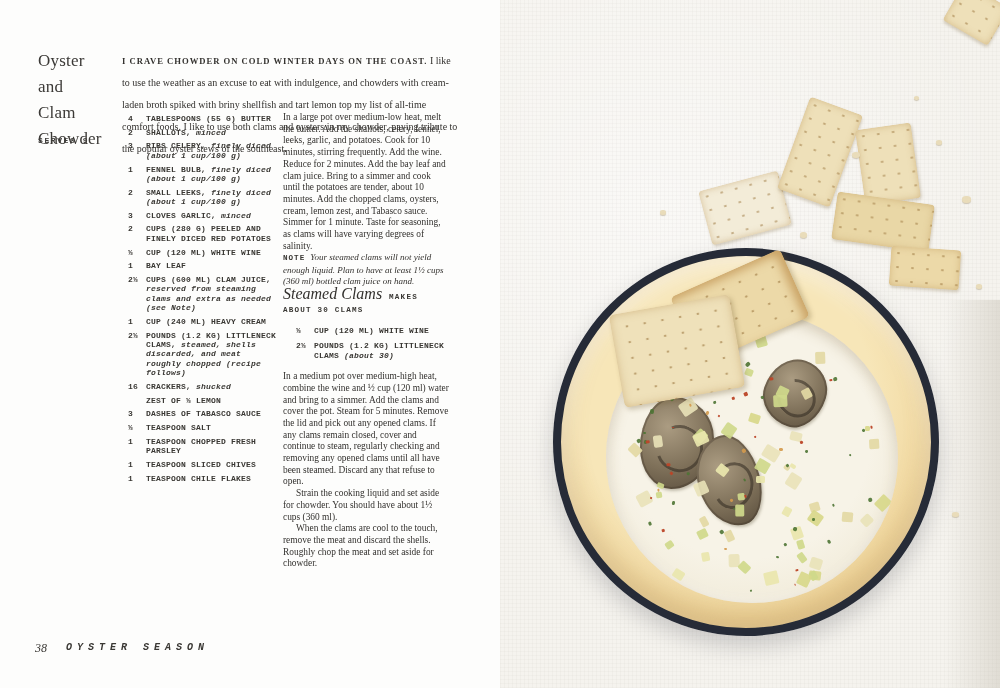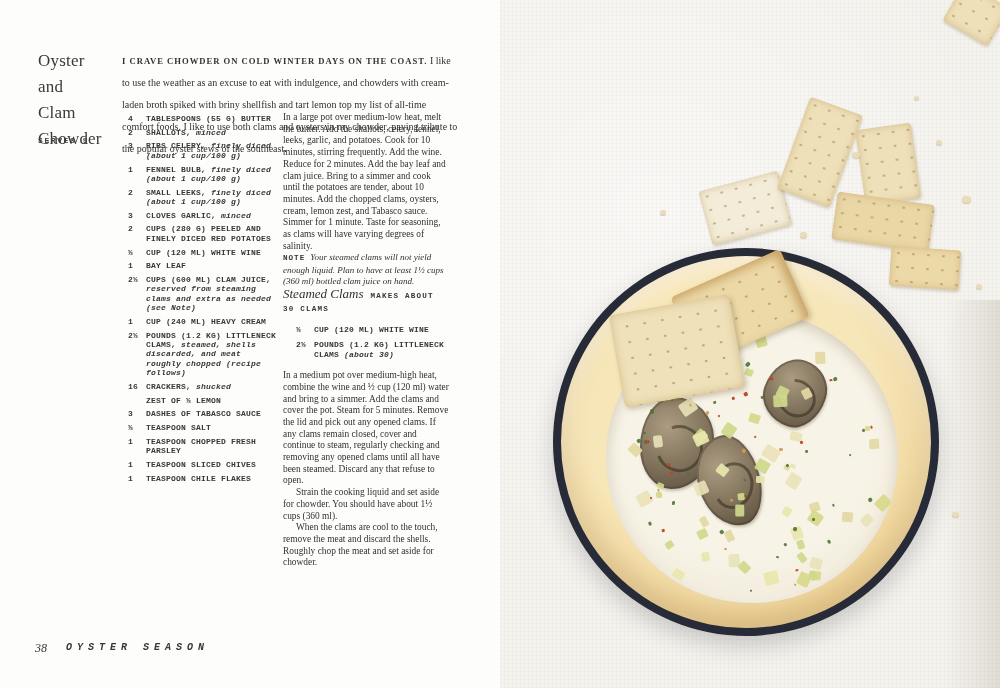--- a/index.html
+++ b/index.html
@@ -32,21 +32,21 @@
   .ing-note { font-style:italic; font-weight:bold; }
 
   .method-col { position:absolute; left:283px; top:112px; width:166px;
     font-size:9.4px; line-height:11.7px; color:#33312e; }
   .method-col p { margin:0; }
   .p-indent { text-indent:13px; }
   .note-block { margin-top:13px; font-style:italic; font-size:9px; line-height:11.5px; }
   .note-label { font-family:"Liberation Mono", monospace; font-style:normal; font-weight:bold;
     font-size:7.6px; letter-spacing:1px; margin-right:5px; color:#3a3834; }
   .sub-head { margin-top:16px; }
-  .sub-title { font-style:italic; font-size:13px; margin-right:7px; }
+  .sub-title { font-style:italic; font-size:16px; margin-right:7px; }
   .sub-yield { font-family:"Liberation Mono", monospace; font-weight:bold; font-size:7.6px;
     letter-spacing:1.2px; color:#3a3834; }
   .sub-ingredients { margin-top:10px; margin-bottom:11px; padding-left:13px;
     font-family:"Liberation Mono", monospace; font-size:8px; line-height:9.6px;
     letter-spacing:.2px; color:#3a3834; }
   .sub-ingredients .ing-row { margin-bottom:5px; }
 
   .footer-pagenum { position:absolute; left:35px; top:641px; font-style:italic;
     font-size:12px; color:#3a3834; }
   .footer-section { position:absolute; left:66px; top:642px;

